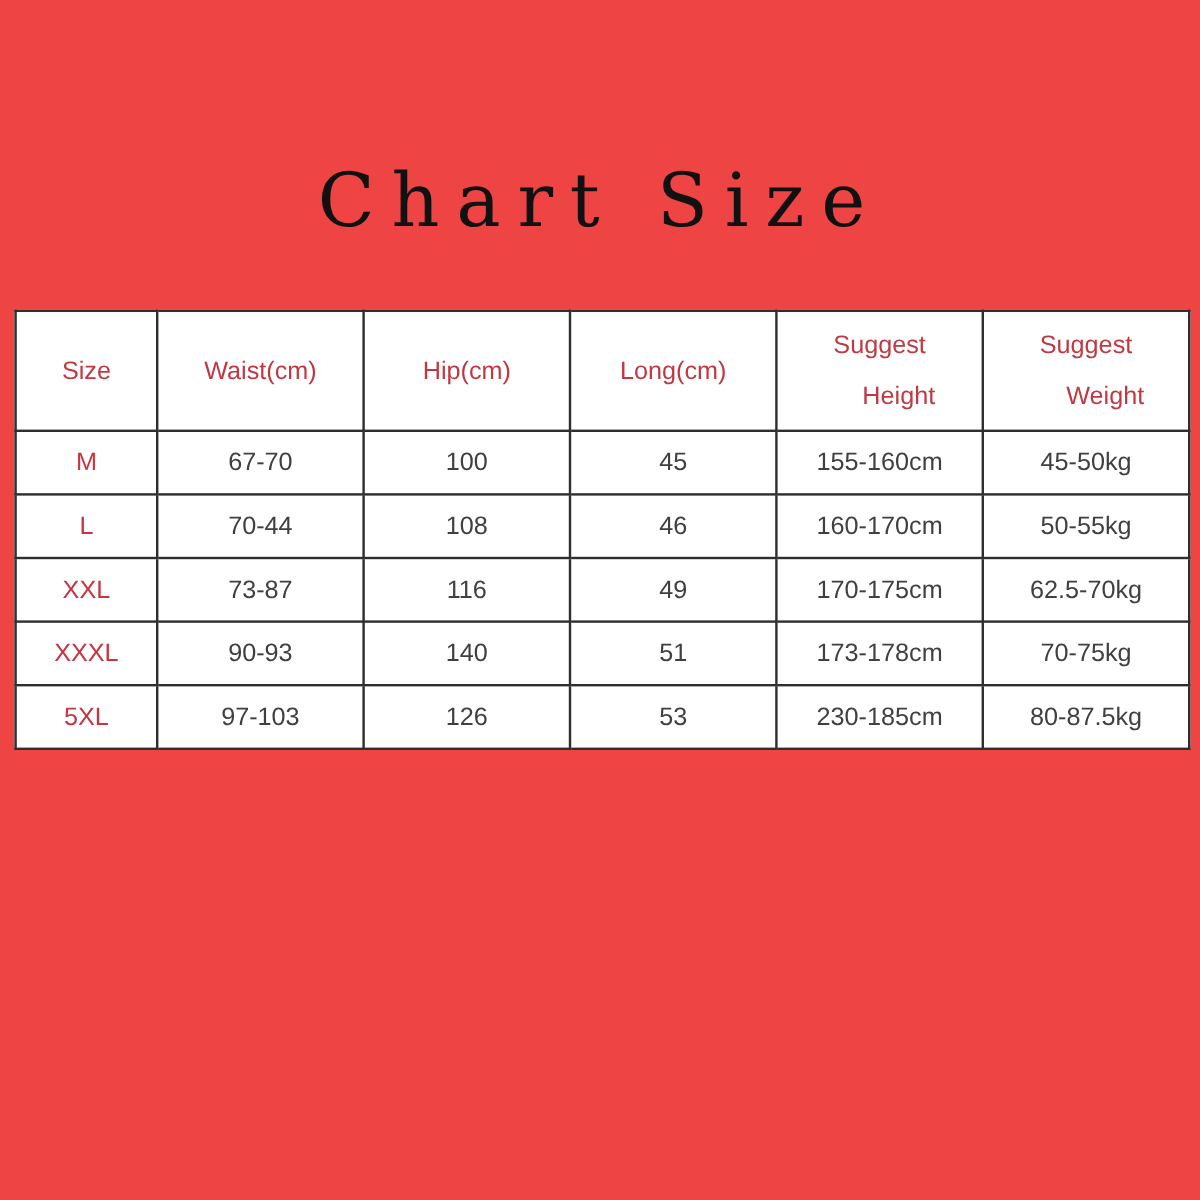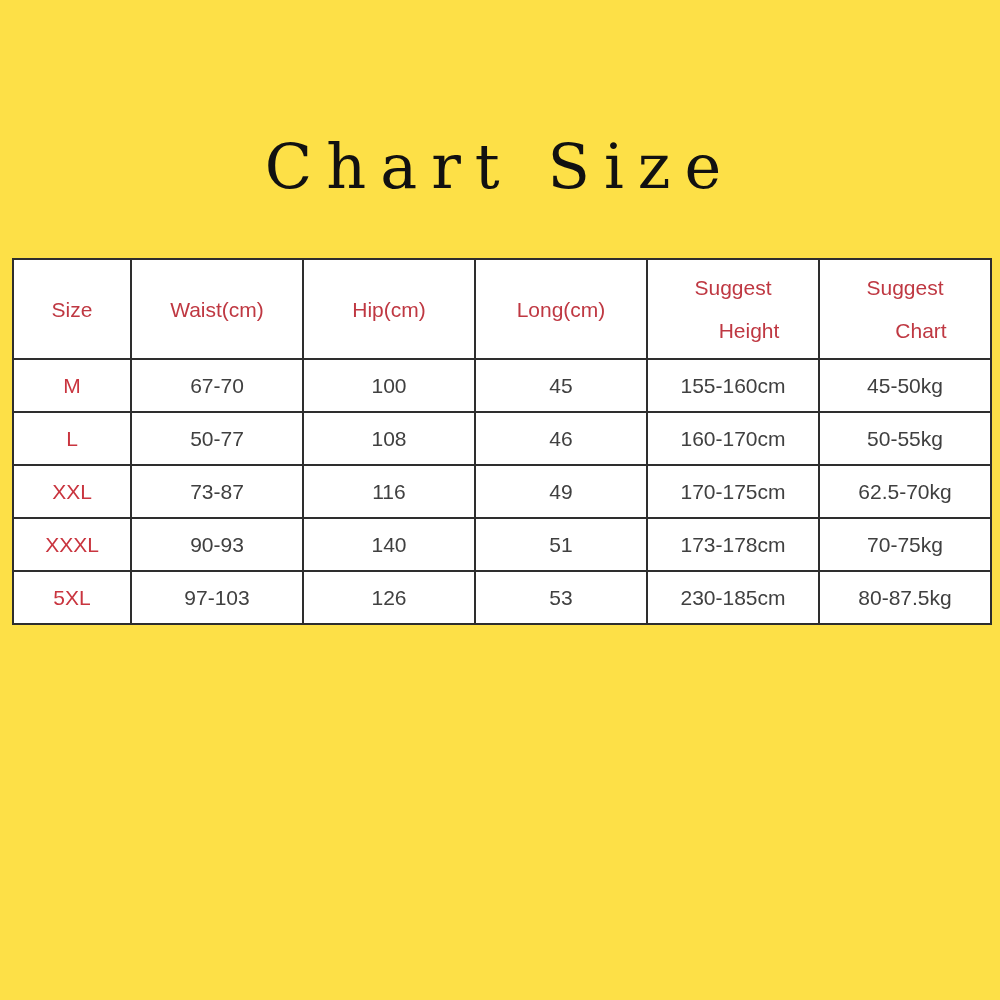--- a/index.html
+++ b/index.html
@@ -2,21 +2,21 @@
 <html><head>
 <meta charset="utf-8">
 <style>
   * { margin: 0; padding: 0; box-sizing: border-box; }
   html, body {
     width: 1000px; height: 1000px;
     background: #ffffff;
     font-family: "Liberation Sans", sans-serif;
     overflow: hidden;
   }
-  .page { position: relative; width: 1000px; height: 1000px; background: #fde047; }
+  .page { position: relative; width: 1000px; height: 1000px; background: #ef4444; }
 
   .title {
     position: absolute;
     top: 130px; left: 0; width: 1000px;
     text-align: center;
     font-family: "DejaVu Serif", "Liberation Serif", serif;
     font-size: 62px;
     letter-spacing: 14px;
     color: #111111;
     font-weight: 500;
@@ -84,36 +84,36 @@
         </th>
         <th>
           <span class="hline">Long(cm)</span>
         </th>
         <th>
           <span class="hline">Suggest</span>
           <span class="hline">Height</span>
         </th>
         <th>
           <span class="hline">Suggest</span>
-          <span class="hline">Chart</span>
+          <span class="hline">Weight</span>
         </th>
       </tr>
     </thead>
     <tbody>
       <tr>
         <td class="size-col">M</td>
         <td>67-70</td>
         <td>100</td>
         <td>45</td>
         <td>155-160cm</td>
         <td>45-50kg</td>
       </tr>
       <tr>
         <td class="size-col">L</td>
-        <td>50-77</td>
+        <td>70-44</td>
         <td>108</td>
         <td>46</td>
         <td>160-170cm</td>
         <td>50-55kg</td>
       </tr>
       <tr>
         <td class="size-col">XXL</td>
         <td>73-87</td>
         <td>116</td>
         <td>49</td>

